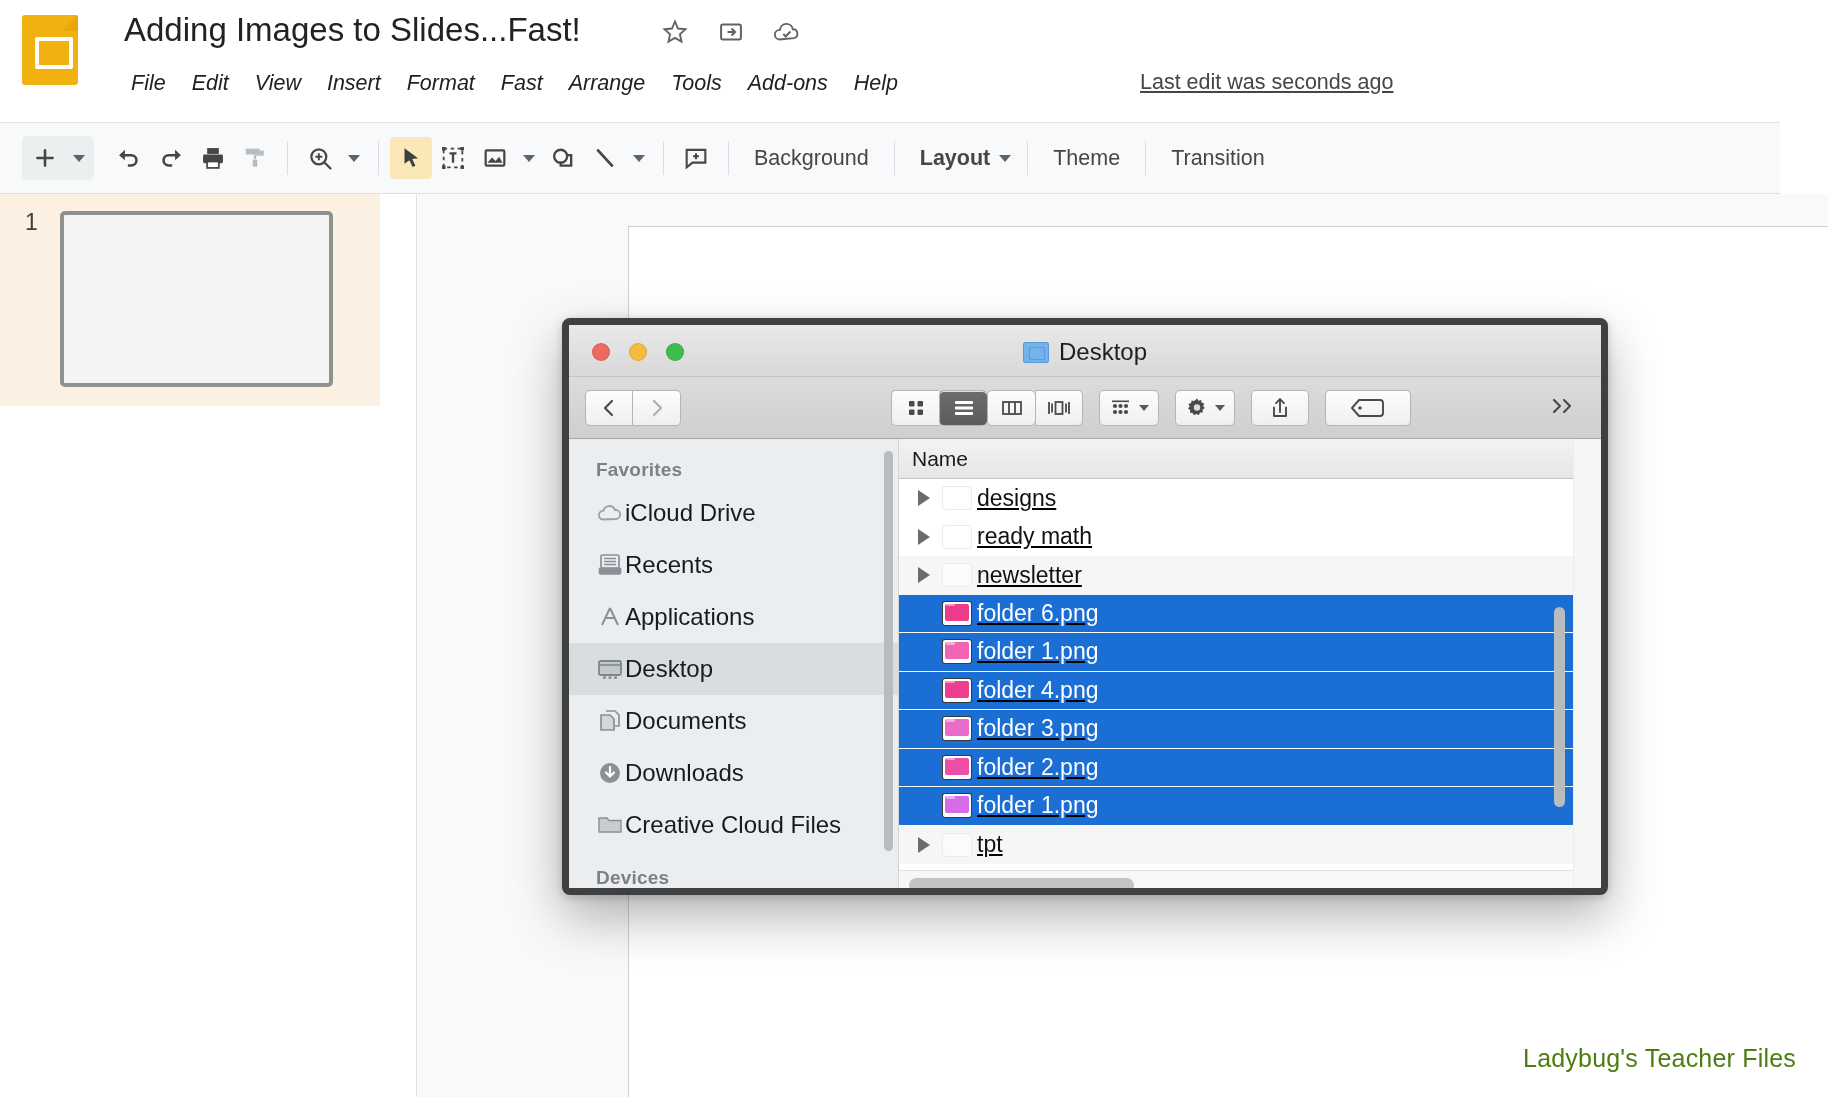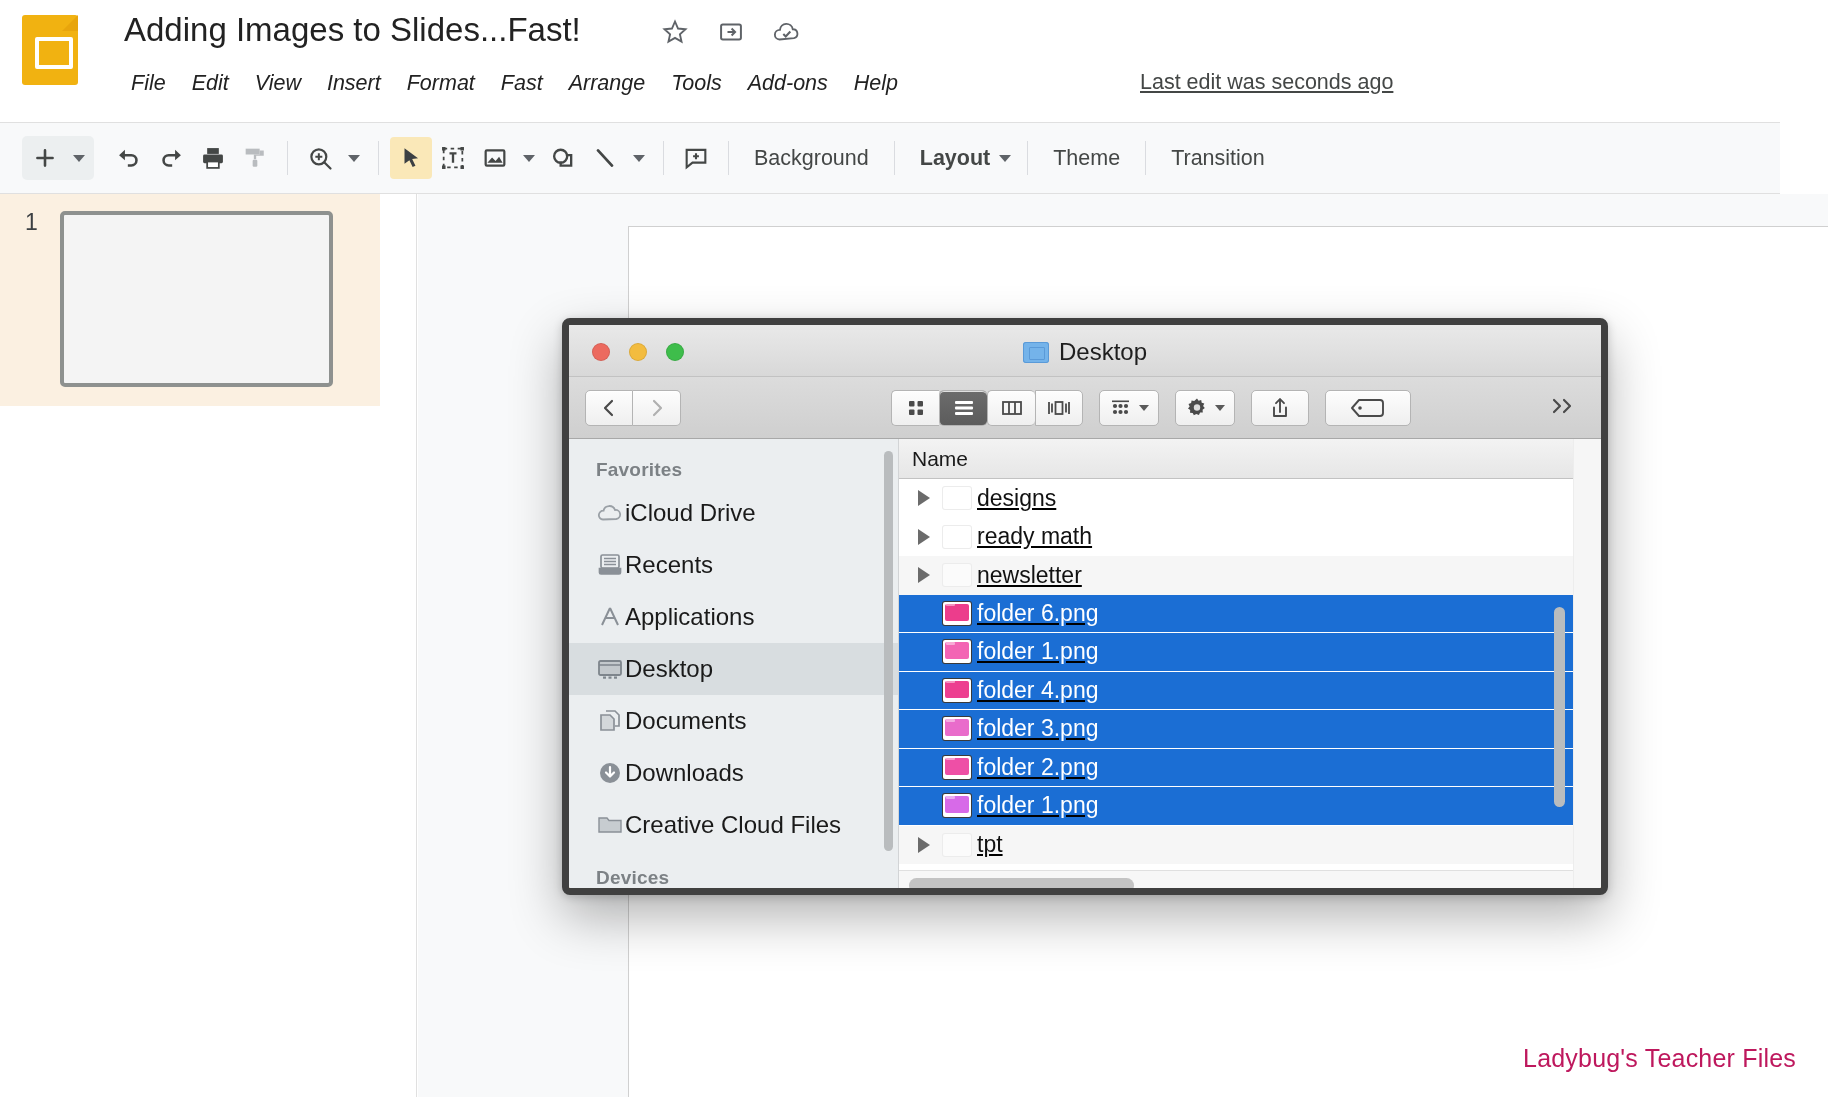--- a/index.html
+++ b/index.html
@@ -85,21 +85,21 @@
     position: absolute; left: 418px; top: 194px; width: 1410px; height: 903px;
     background: #f8f9fa;
   }
   .slide-canvas {
     position: absolute; left: 210px; top: 32px; width: 1246px; height: 940px;
     background: #ffffff; border: 1px solid #d0d0d0;
   }
 
   .watermark {
     position: absolute; right: 32px; bottom: 24px;
-    font-size: 25px; color: #be185d; letter-spacing: 0.2px; white-space: nowrap;
+    font-size: 25px; color: #4d7c0f; letter-spacing: 0.2px; white-space: nowrap;
   }
 
   
   .finder {
     position: absolute; left: 562px; top: 318px; width: 1046px; height: 577px;
     border-radius: 8px; overflow: hidden;
     box-shadow: 0 22px 52px rgba(0,0,0,0.30), 0 2px 10px rgba(0,0,0,0.18);
     background: #ececec;
     border: 7px solid #404040;
   }

